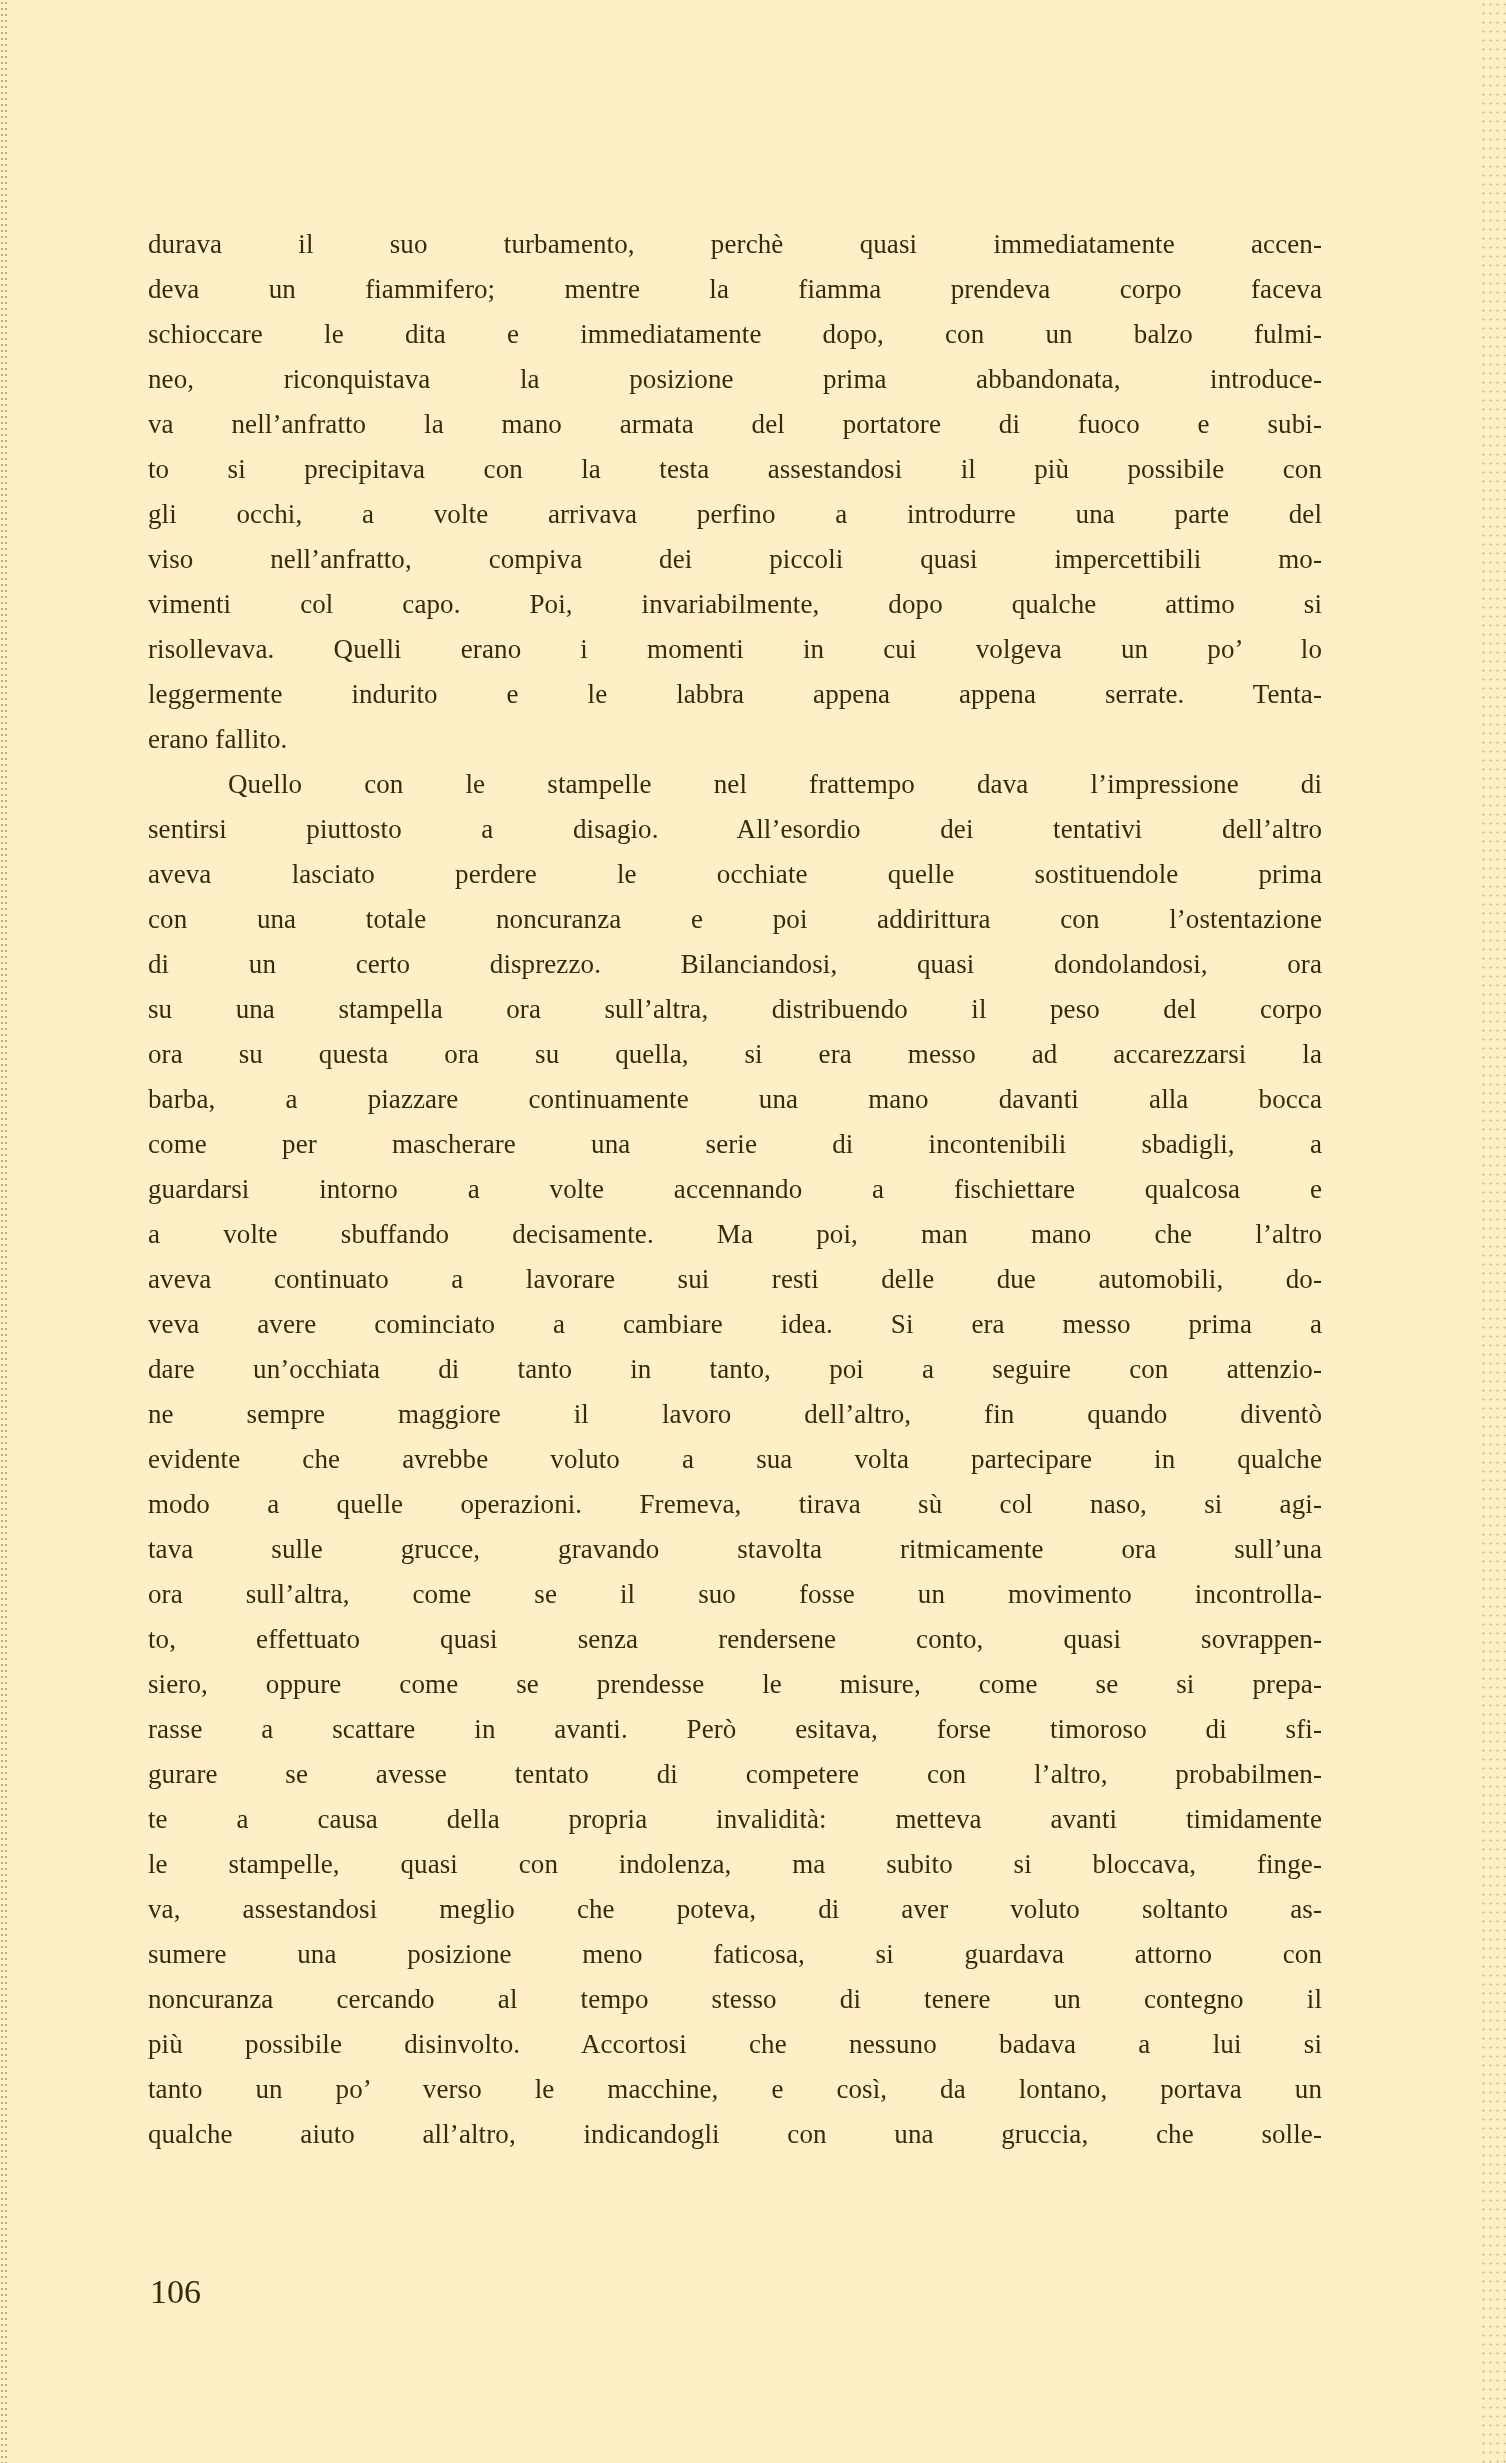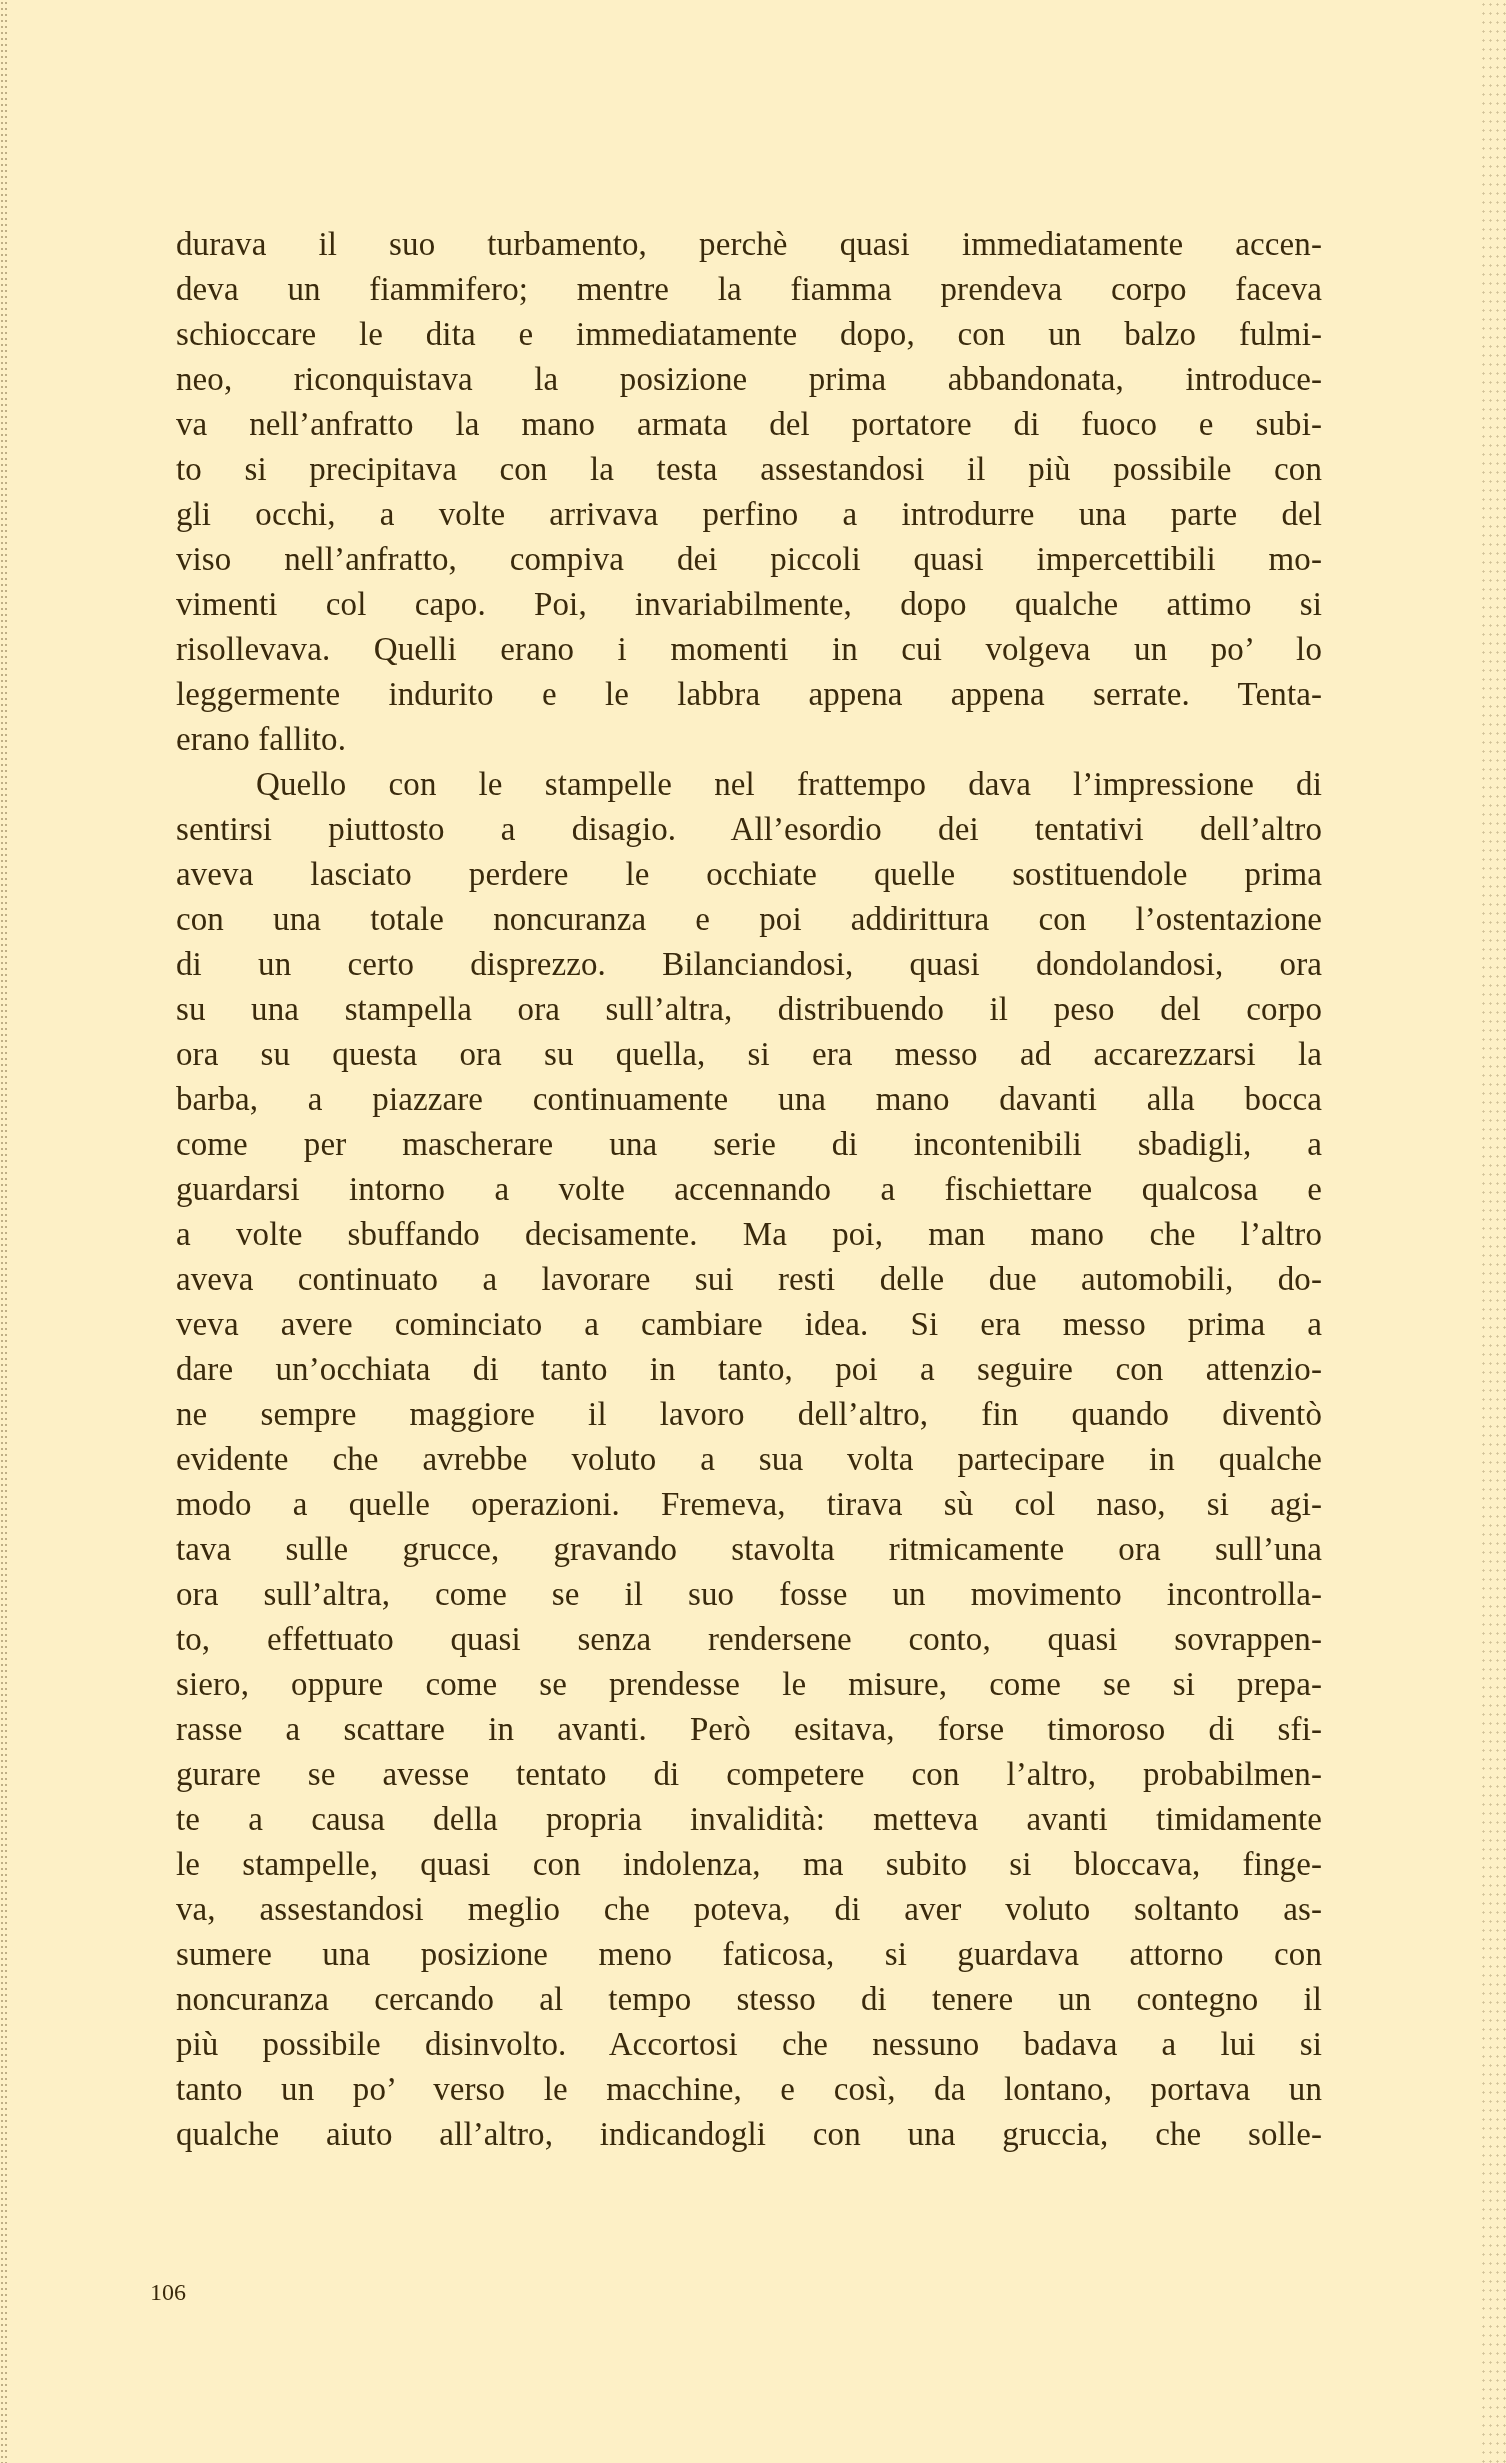--- a/index.html
+++ b/index.html
@@ -38,27 +38,26 @@
     .text-block {
       position: absolute;
       left: 148px;
       top: 222px;
       width: 1174px;
     }
     .line {
       display: block;
       height: 45px;
       line-height: 45px;
-      font-size: 33px;
+      font-size: 27px;
       text-align: justify;
       text-align-last: justify;
       white-space: nowrap;
       letter-spacing: 0.1px;
       transform: scaleX(1.0);
-      margin-left: 28px;
     }
     .line.last {
       text-align-last: left;
     }
     .line.indent {
       text-indent: 40px;
     }
     .line-inner {
       display: inline-block;
       width: 100%;
@@ -66,21 +65,21 @@
       text-align-last: justify;
       white-space: normal;
     }
     .line.last .line-inner {
       text-align-last: left;
     }
     .page-number {
       position: absolute;
       left: 150px;
       top: 2272px;
-      font-size: 24px;
+      font-size: 34px;
       line-height: 40px;
       color: #3a2a0c;
     }
   </style>
 </head>
 <body>
 
 <div class="edge-left"></div>
 <div class="edge-right"></div>
 

